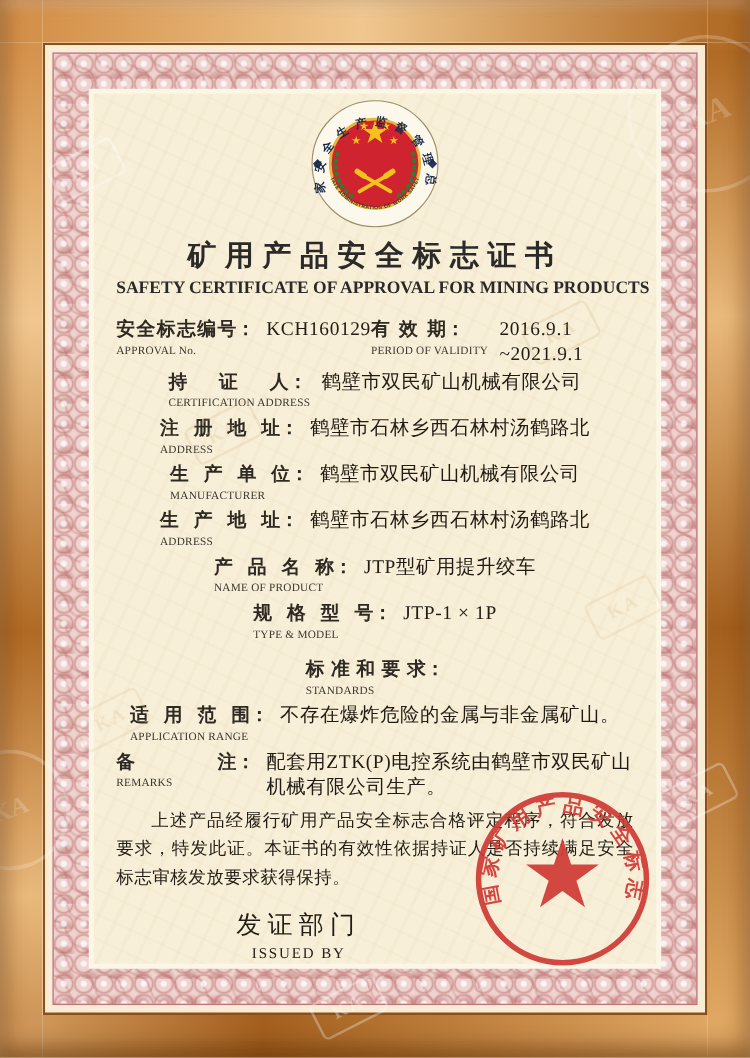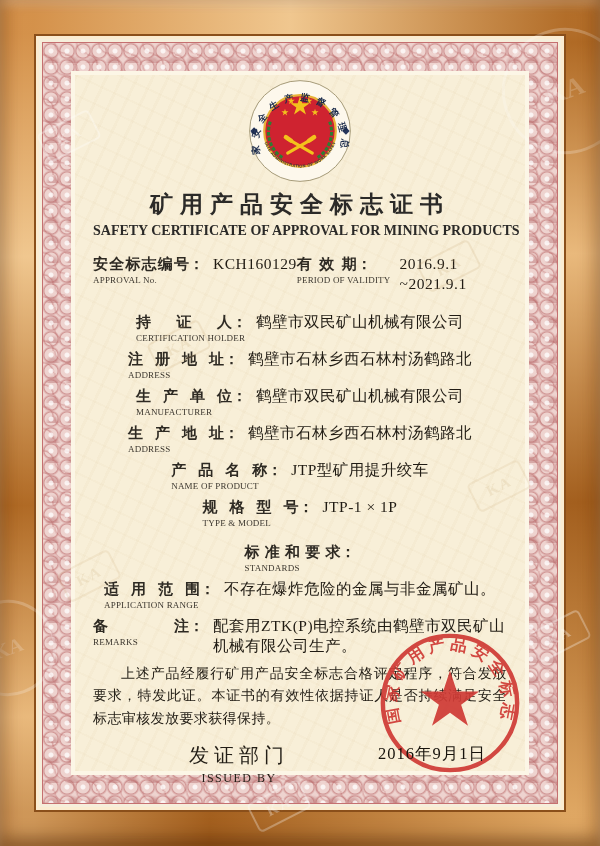--- a/index.html
+++ b/index.html
@@ -45,21 +45,21 @@
   
   .emblem{width:106px;height:106px;margin:3px auto 0;display:block;}
   
   .title-zh{margin-top:5px;text-align:center;font-size:23px;font-weight:bold;
     letter-spacing:7px;color:#2b2a28;white-space:nowrap;}
   .title-en{margin-top:3px;text-align:center;font-size:14px;font-weight:bold;
     color:#2b2a28;letter-spacing:0px;white-space:nowrap;}
   
   .fields{margin-top:15px;}
   .row{display:flex;align-items:flex-start;margin-bottom:5px;justify-content:center;}
-  .row.mb-lg{margin-bottom:18px;}
+  .row.mb-lg{margin-bottom:2px;}
   .row.mt-lg{margin-top:13px;}
   .lbl{flex:none;}
   .zh-line{display:flex;}
   .zh{display:inline-block;width:96px;font-size:15px;font-weight:bold;color:#2e2a23;
       line-height:20px;text-align:justify;text-align-last:justify;}
   .zh.narrow{width:60px;}
   .colon{font-size:15px;font-weight:bold;color:#2e2a23;line-height:20px;}
   .en{display:block;font-size:9px;color:#3b362e;line-height:11px;margin-top:1px;letter-spacing:.2px;}
   .val{font-size:15.5px;color:#201b13;line-height:20px;margin-left:9px;font-weight:500;letter-spacing:.5px;}
   .pair-row{justify-content:space-between;}
@@ -151,21 +151,21 @@
         <div class="val">2016.9.1 ~2021.9.1</div>
       </div>
     </div>
 
     <div class="row">
       <div class="lbl">
         <span class="zh-line">
             <span class="zh">持证人</span>
             <span class="colon">：</span>
           </span>
-        <span class="en">CERTIFICATION HOLDER</span>
+        <span class="en">CERTIFICATION ADDRESS</span>
       </div>
       <div class="val">鹤壁市双民矿山机械有限公司</div>
     </div>
 
     <div class="row">
       <div class="lbl">
         <span class="zh-line">
             <span class="zh">注册地址</span>
             <span class="colon">：</span>
           </span>
@@ -263,21 +263,20 @@
     <defs>
       <path id="sealArc" d="M 29.3,98.5 A 54,54 0 1 1 130.7,98.5" fill="none"></path>
     </defs>
     <circle cx="80" cy="80" r="68" fill="none" stroke="#cf3a35" stroke-width="4.5"></circle>
     <use href="#star5" transform="translate(80,78) scale(3.1)" fill="#cf3a35"></use>
     <text font-size="16.5" font-weight="bold" fill="#cf3a35" letter-spacing="4.5" text-anchor="middle" font-family="Liberation Serif, serif">
       <textPath href="#sealArc" startOffset="50%">安标国家矿用产品安全标志中心</textPath>
     </text>
   </svg>
 
-  <div class="issue-date">2016年9月1日</div>
 </div>
 
 <div class="wm on-frame" style="left:40px;top:120px;">KA</div>
 <div class="wm" style="left:150px;top:330px;opacity:.7;">KA</div>
 <div class="wm" style="left:420px;top:250px;opacity:.7;">KA</div>
 <div class="wm" style="left:60px;top:560px;opacity:.6;">KA</div>
 <div class="wm" style="left:470px;top:470px;opacity:.6;">KA</div>
 <div class="wm on-frame" style="left:250px;top:790px;">KA</div>
 <div class="wm on-frame" style="left:530px;top:620px;">KA</div>
 <div class="wm-circle" style="right:-28px;top:28px;">KA</div>

